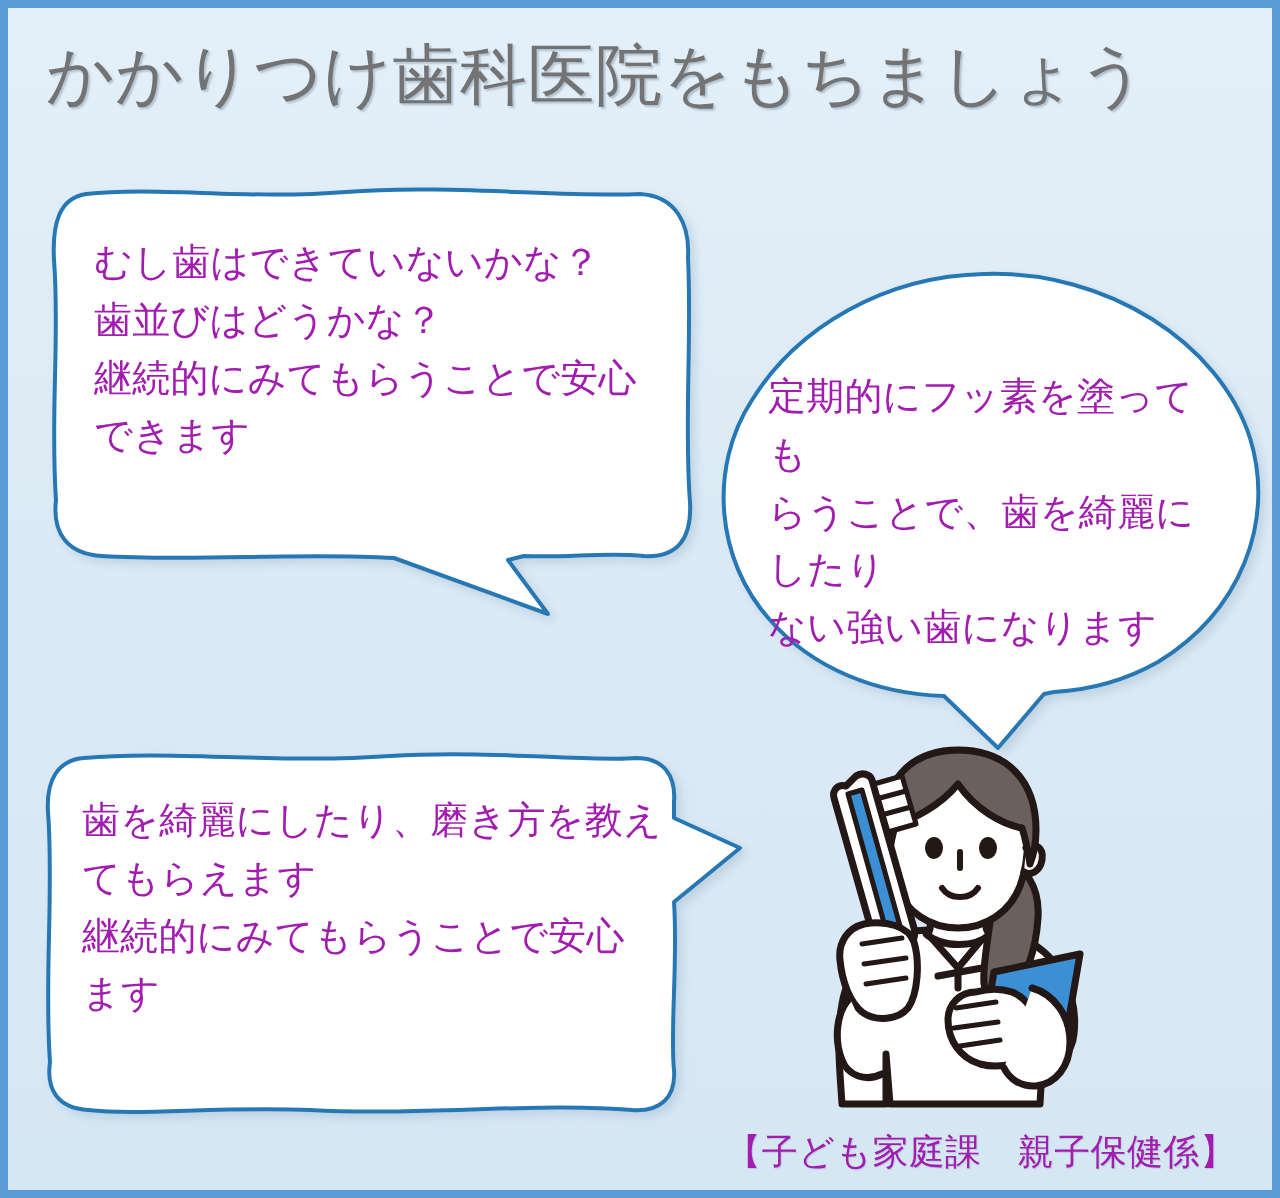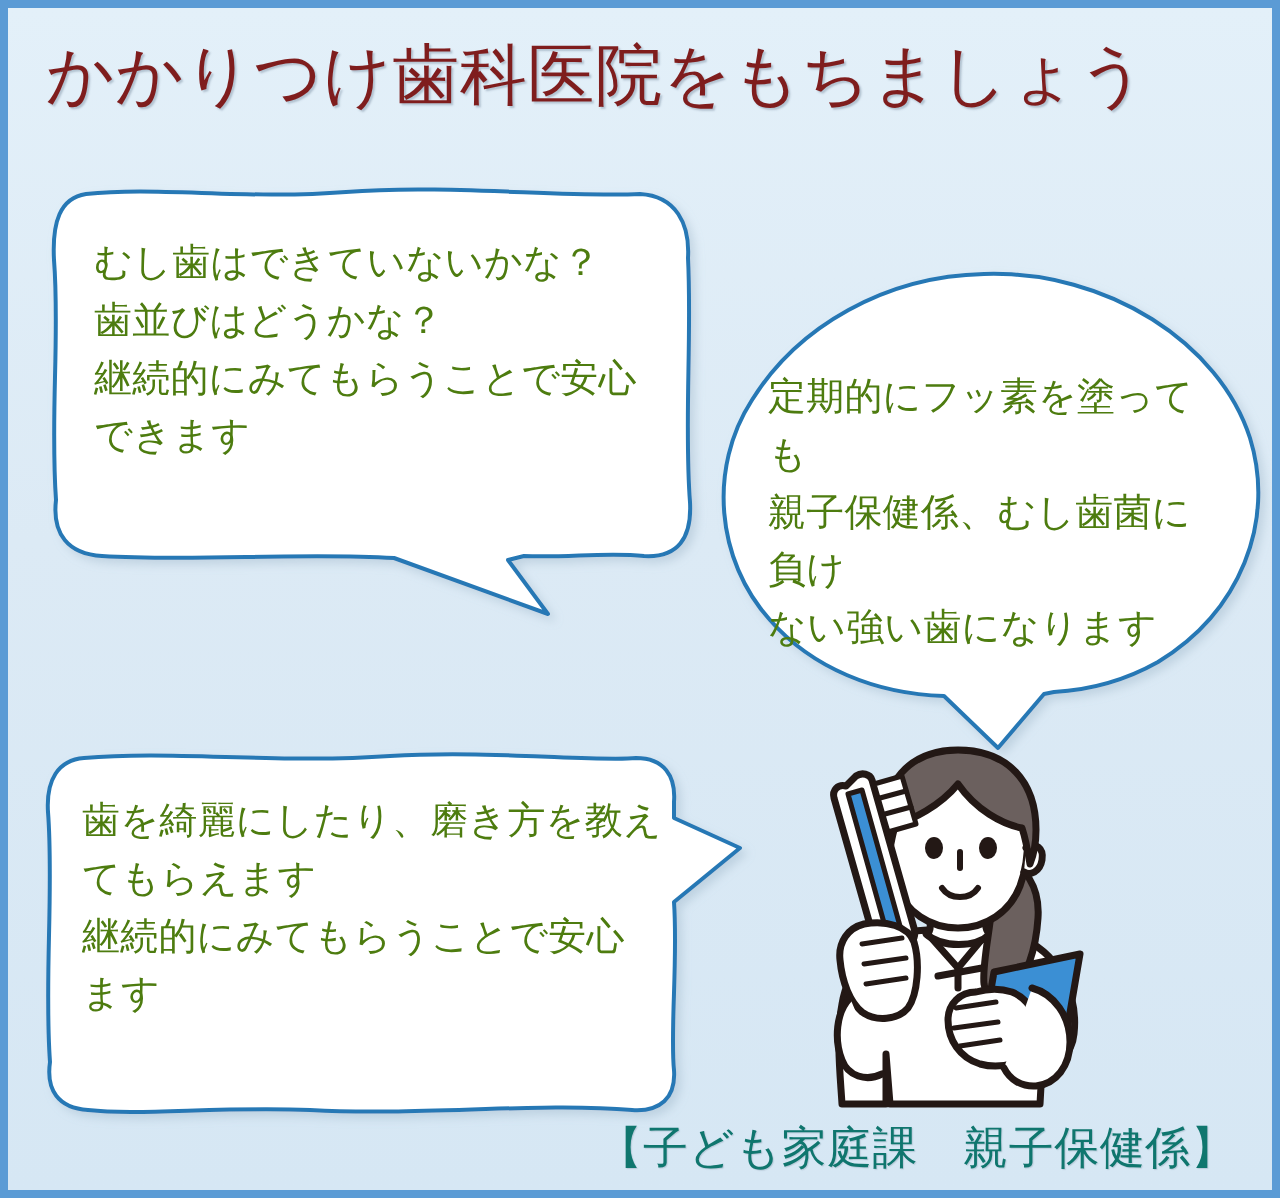--- a/index.html
+++ b/index.html
@@ -32,38 +32,38 @@
 
   .title {
     position: absolute;
     left: 38px;
     top: 34px;
     width: 1150px;
     font-size: 67px;
     line-height: 1.0;
     font-weight: 500;
     letter-spacing: 0.01em;
-    color: #7f1d1d;
+    color: #737373;
     text-shadow: 2px 2px 2px rgba(120,140,160,0.45);
     white-space: nowrap;
   }
 
   .bubble {
     position: absolute;
   }
   .bubble svg {
     display: block;
     position: absolute;
     left: 0;
     top: 0;
     overflow: visible;
   }
   .bubble .txt {
     position: absolute;
-    color: #4d7c0f;
+    color: #a21caf;
     font-size: 38px;
     line-height: 1.52;
     letter-spacing: 0.005em;
     white-space: pre-line;
   }
 
   
   #bubble-callout-1 { left: 38px; top: 178px; width: 650px; height: 450px; }
   #bubble-callout-1 .txt { left: 48px; top: 48px; width: 570px; }
 
@@ -72,23 +72,23 @@
   #bubble-callout-2 .txt { left: 60px; top: 98px; width: 440px; }
 
   
   #bubble-callout-3 { left: 32px; top: 742px; width: 712px; height: 368px; }
   #bubble-callout-3 .txt { left: 42px; top: 42px; width: 580px; }
 
   .footer {
     position: absolute;
     right: 36px;
     bottom: 18px;
-    font-size: 45px;
+    font-size: 36px;
     line-height: 1.1;
-    color: #0f766e;
+    color: #a21caf;
     letter-spacing: 0.01em;
     white-space: nowrap;
     text-shadow: 1px 1px 1px rgba(130,150,170,0.35);
   }
 
   
   #hygienist-illustration {
     position: absolute;
     left: 782px;
     top: 728px;
@@ -145,21 +145,21 @@
            C 568 252, 532 342, 450 392
            C 418 410, 382 420, 346 422
            L 336 424
            L 290 478
            L 236 426
            C 168 424, 104 398, 62 350
            C 8 290, 0 198, 44 130
            C 90 56, 178 6, 276 4 Z"></path>
     </svg>
     <div class="txt">定期的にフッ素を塗っても
-親子保健係、むし歯菌に負け
+らうことで、歯を綺麗にしたり
 ない強い歯になります</div>
   </div>
 
   <div class="bubble" id="bubble-callout-3">
     <svg width="712" height="368" viewBox="0 0 712 368">
       <defs>
         <filter id="sh3" x="-12%" y="-12%" width="130%" height="130%">
           <feDropShadow dx="5" dy="5" stdDeviation="5" flood-color="#8fa9bd" flood-opacity="0.35"></feDropShadow>
         </filter>
       </defs>

